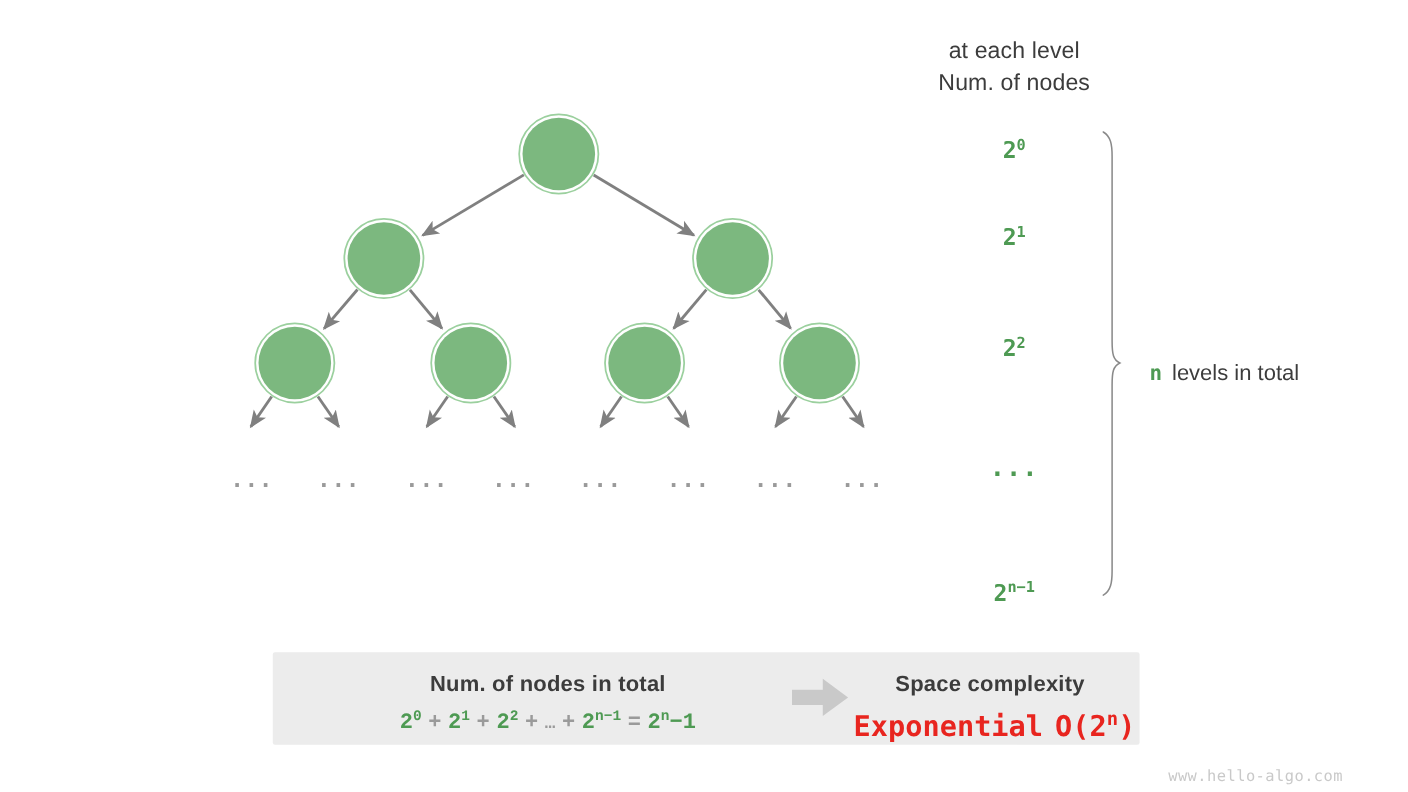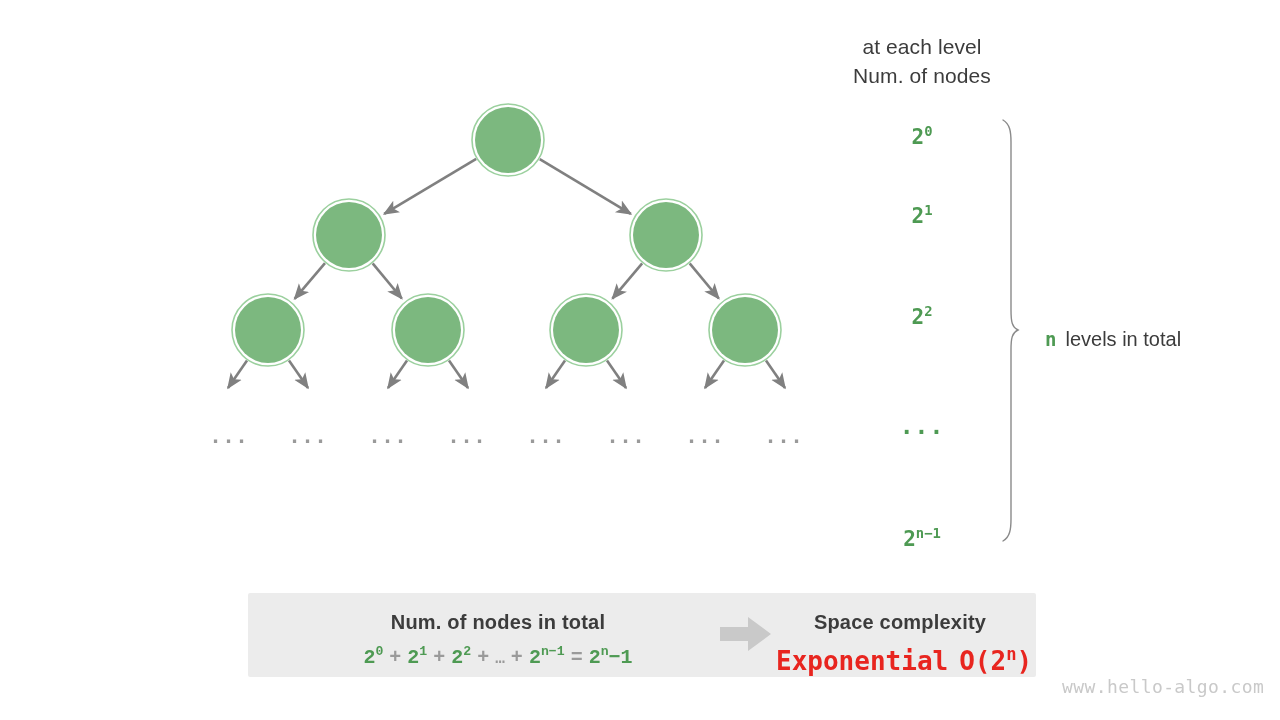--- a/index.html
+++ b/index.html
@@ -172,23 +172,23 @@
     left: 718px;
     top: 612px;
     width: 56px;
     height: 44px;
   }
 
   
   .watermark {
     position: absolute;
     left: 1062px;
-    top: 676px;
-    font-family: "DejaVu Sans Mono", "Liberation Mono", monospace;
-    font-size: 18px;
+    top: 698px;
+    font-family: "DejaVu Sans Mono", "Liberation Mono", monospace;
+    font-size: 14px;
     color: #c9c9c9;
     letter-spacing: 0.4px;
   }
 </style>
 </head>
 <body>
 
 <div class="stage">
 
   <svg id="tree-svg" viewBox="0 0 1280 720">

